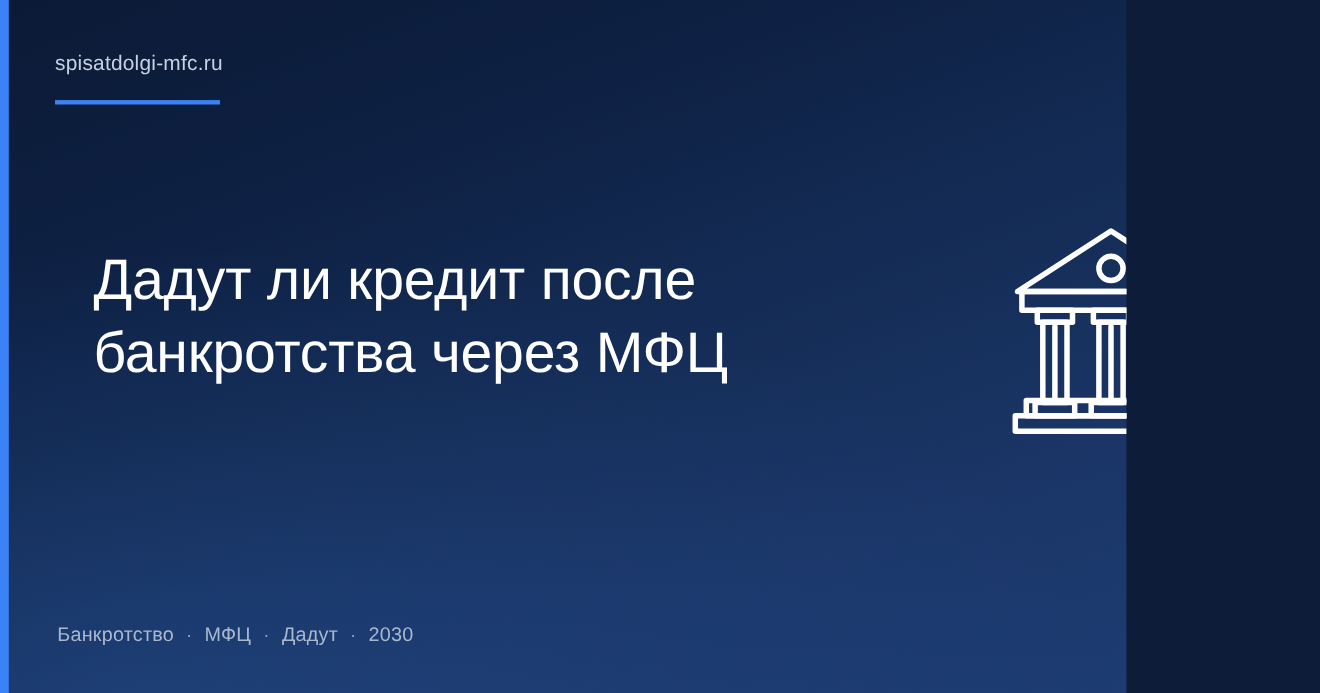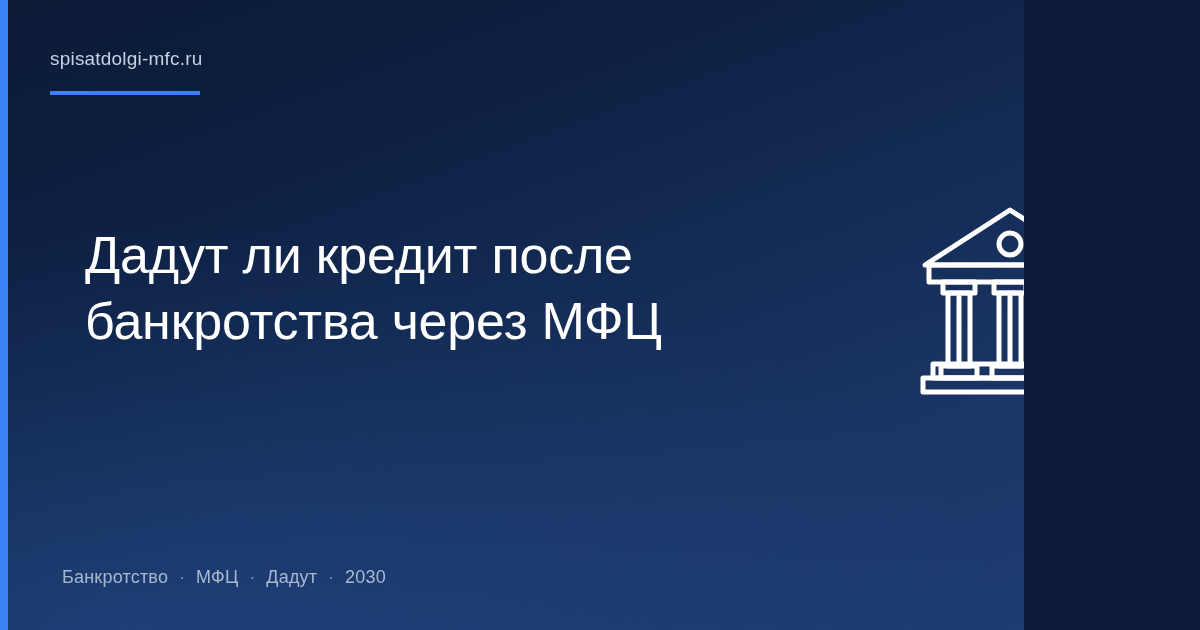--- a/index.html
+++ b/index.html
@@ -85,21 +85,21 @@
     font-size: 52px;
     line-height: 66px;
     font-weight: 400;
     color: #ffffff;
     letter-spacing: -0.2px;
     margin-left: 20px;
   }
 
   .meta-row {
     position: absolute;
-    left: 62px;
+    left: 52px;
     top: 567px;
     display: flex;
     align-items: center;
     font-size: 18px;
     color: #a9b8cf;
     letter-spacing: 0.2px;
     text-align: right;
   }
 
   .meta-item { white-space: nowrap; }

